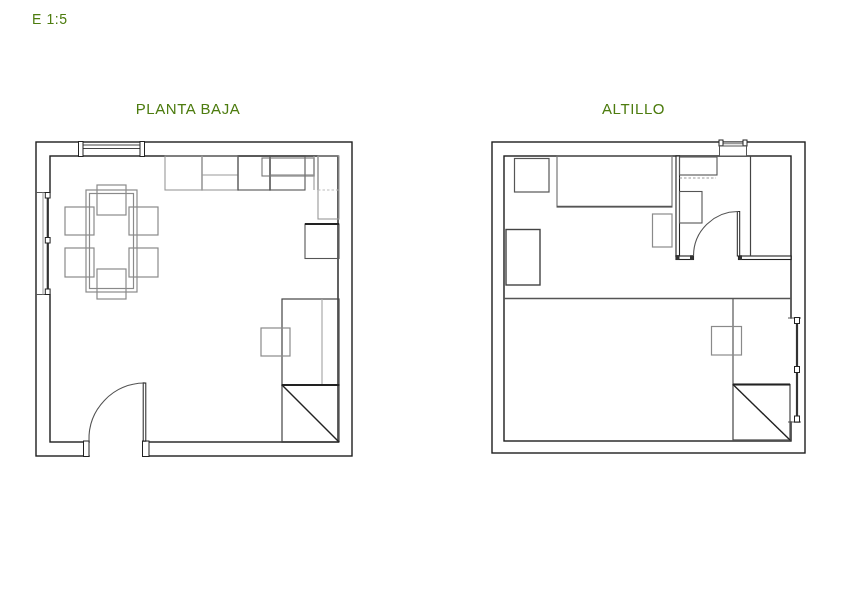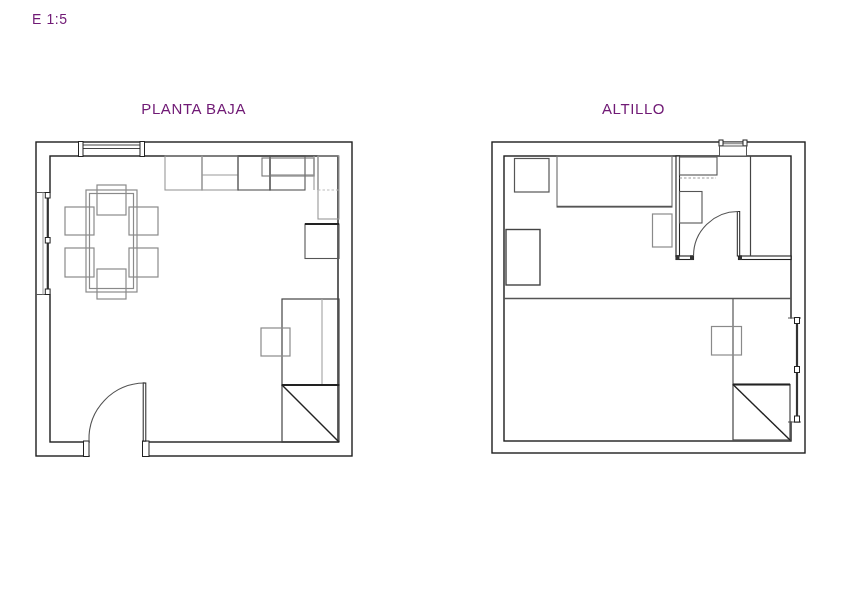--- a/index.html
+++ b/index.html
@@ -5,27 +5,27 @@
   html,body{margin:0;padding:0;background:#ffffff;}
   .canvas{
     position:relative;
     width:848px;height:599px;
     background:#ffffff;
     font-family:"Liberation Sans", sans-serif;
     overflow:hidden;
   }
   .label{
     position:absolute;
-    color:#701a75;
+    color:#4d7c0f;
     font-size:15px;
     letter-spacing:0.6px;
     white-space:nowrap;
   }
   .scale-label{left:32px;top:11px;font-size:14px;}
-  .pb-title{left:130px;top:100px;width:116px;text-align:right;}
+  .pb-title{left:130px;top:100px;width:116px;text-align:center;}
   .al-title{left:602px;top:100px;width:80px;text-align:left;}
   svg{position:absolute;left:0;top:0;}
 </style>
 </head>
 <body>
 
 <div class="canvas">
 
   <div class="label scale-label">E 1:5</div>
   <div class="label pb-title">PLANTA BAJA</div>

